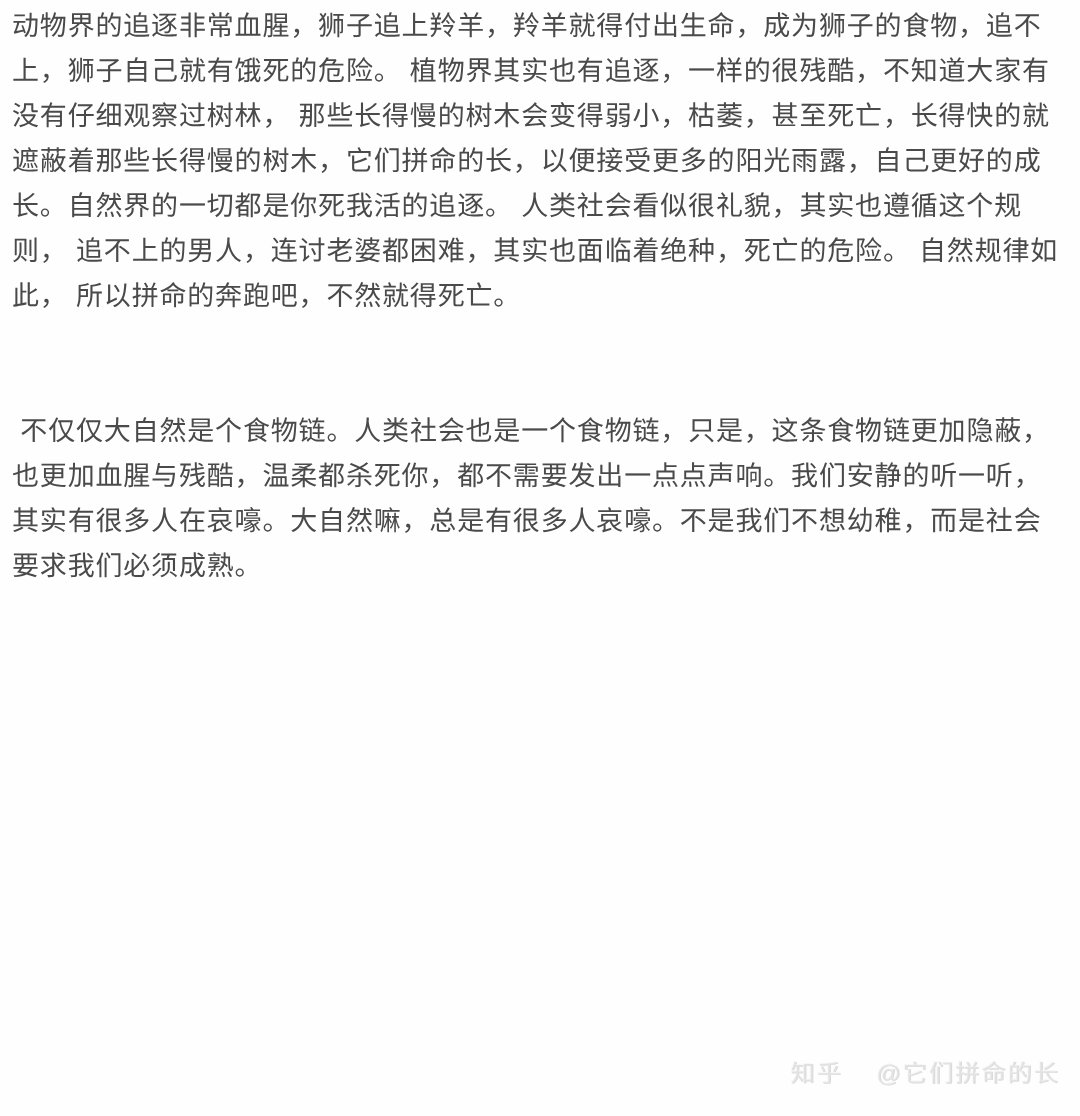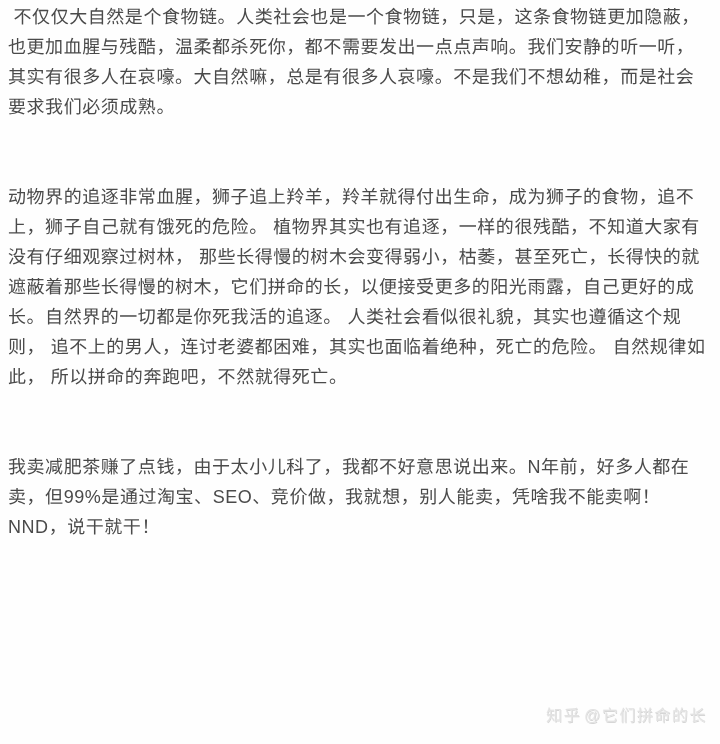--- a/index.html
+++ b/index.html
@@ -32,27 +32,26 @@
     right: 13px;
     bottom: 18px;
     font-size: 16px;
     letter-spacing: 1.5px;
     color: #e2e2e2;
     text-shadow: -0.5px -0.5px 0 #f7f7f7, 0.5px 0.5px 0 #d6d6d6;
     user-select: none;
     white-space: nowrap;
   }
   .watermark .brand {
-    margin-right: 3px;
+    margin-right: 22px;
   }
 </style>
 </head>
 <body>
 
 <main class="article">
+  <p class="para">动物界的追逐非常血腥，狮子追上羚羊，羚羊就得付出生命，成为狮子的食物，追不上，狮子自己就有饿死的危险。 植物界其实也有追逐，一样的很残酷，不知道大家有没有仔细观察过树林， 那些长得慢的树木会变得弱小，枯萎，甚至死亡，长得快的就遮蔽着那些长得慢的树木，它们拼命的长，以便接受更多的阳光雨露，自己更好的成长。自然界的一切都是你死我活的追逐。 人类社会看似很礼貌，其实也遵循这个规则， 追不上的男人，连讨老婆都困难，其实也面临着绝种，死亡的危险。 自然规律如此， 所以拼命的奔跑吧，不然就得死亡。</p>
   <p class="para"> 不仅仅大自然是个食物链。人类社会也是一个食物链，只是，这条食物链更加隐蔽，也更加血腥与残酷，温柔都杀死你，都不需要发出一点点声响。我们安静的听一听，其实有很多人在哀嚎。大自然嘛，总是有很多人哀嚎。不是我们不想幼稚，而是社会要求我们必须成熟。</p>
-  <p class="para">动物界的追逐非常血腥，狮子追上羚羊，羚羊就得付出生命，成为狮子的食物，追不上，狮子自己就有饿死的危险。 植物界其实也有追逐，一样的很残酷，不知道大家有没有仔细观察过树林， 那些长得慢的树木会变得弱小，枯萎，甚至死亡，长得快的就遮蔽着那些长得慢的树木，它们拼命的长，以便接受更多的阳光雨露，自己更好的成长。自然界的一切都是你死我活的追逐。 人类社会看似很礼貌，其实也遵循这个规则， 追不上的男人，连讨老婆都困难，其实也面临着绝种，死亡的危险。 自然规律如此， 所以拼命的奔跑吧，不然就得死亡。</p>
-  <p class="para">我卖减肥茶赚了点钱，由于太小儿科了，我都不好意思说出来。N年前，好多人都在卖，但99%是通过淘宝、SEO、竞价做，我就想，别人能卖，凭啥我不能卖啊！NND，说干就干！</p>
 </main>
 
 <div class="watermark">
   <span class="brand">知乎</span><span>@它们拼命的长</span>
 </div>
 
 </body></html>

